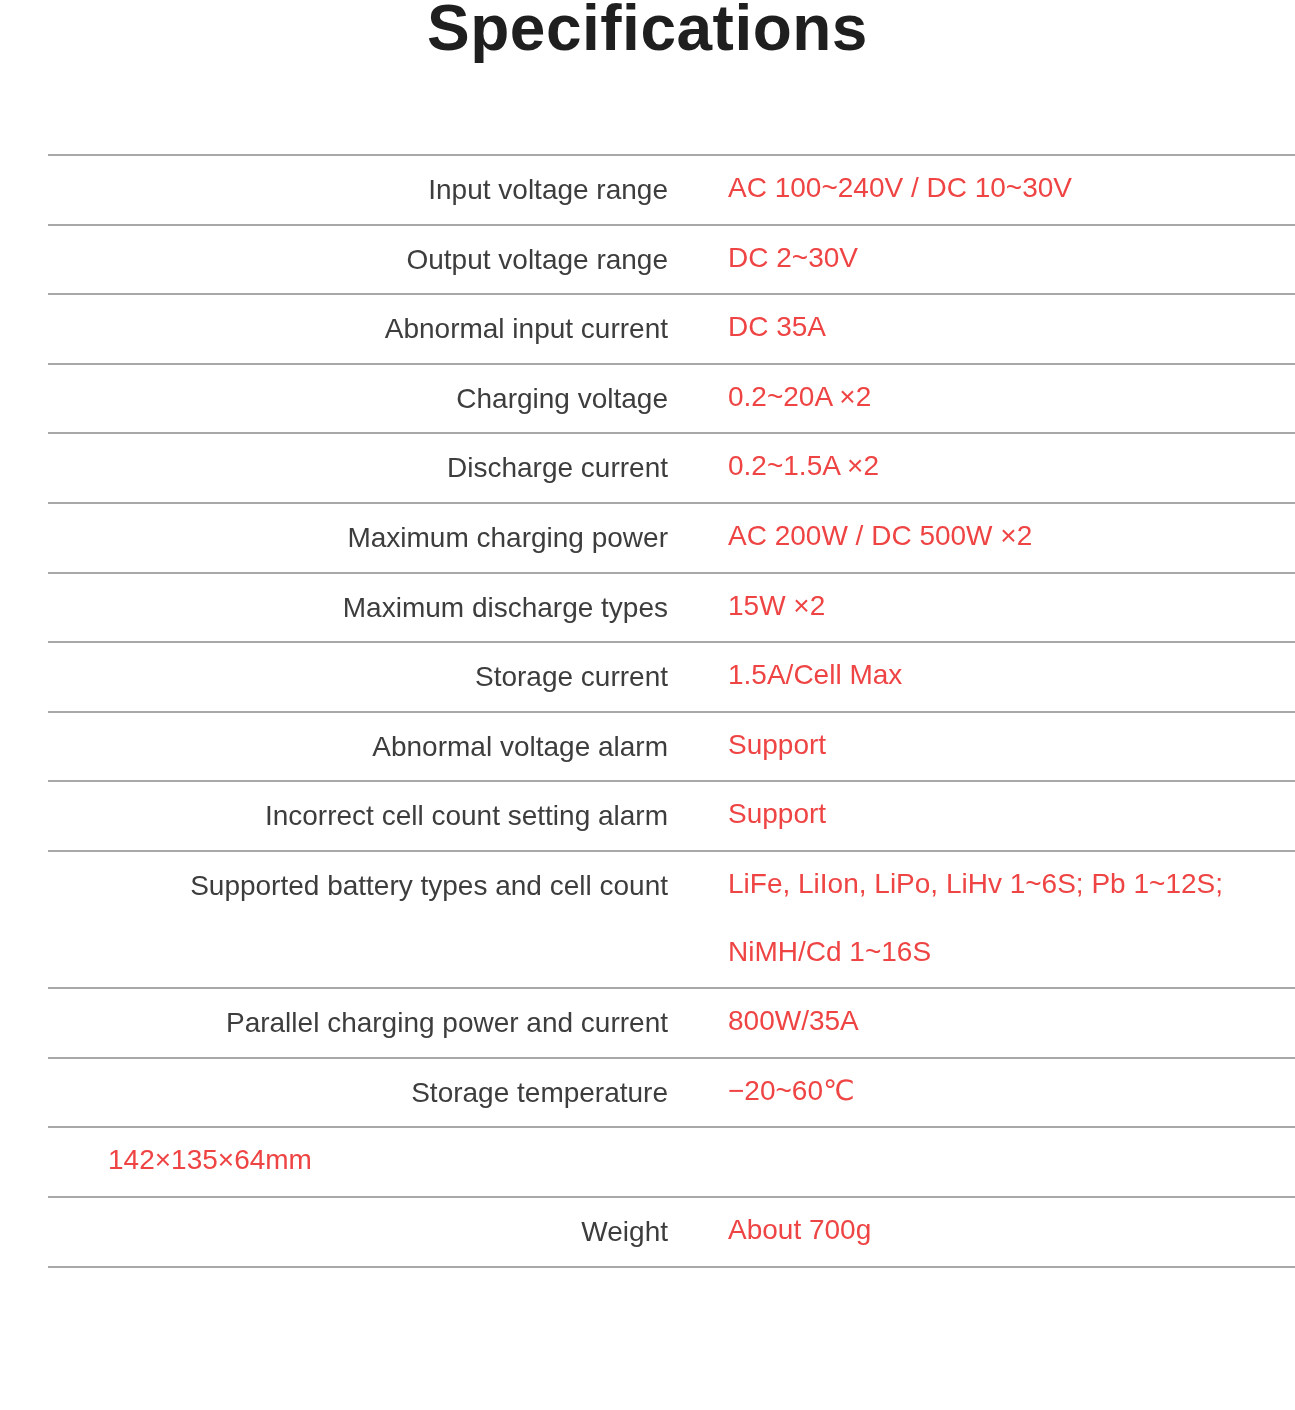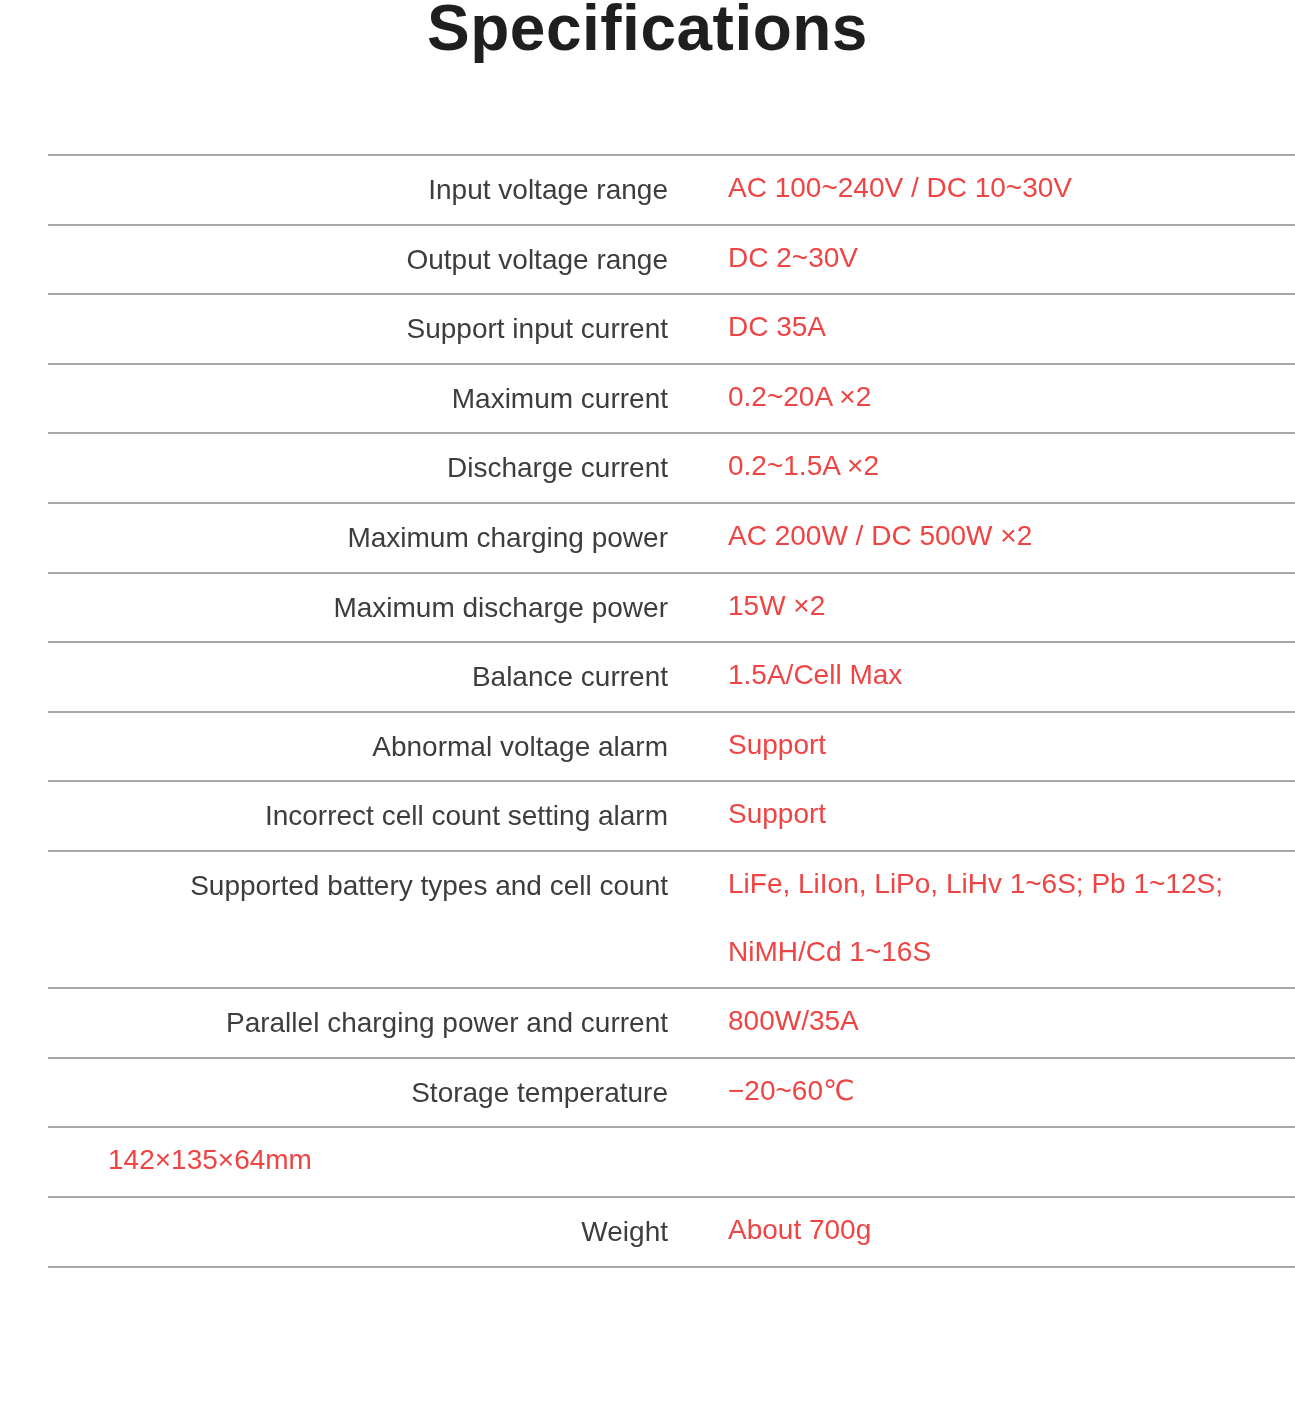--- a/index.html
+++ b/index.html
@@ -71,51 +71,51 @@
           <div class="value-line">AC 100~240V / DC 10~30V</div>
         </div>
       </div>
       <div class="row">
         <div class="cell-label">Output voltage range</div>
         <div class="cell-value">
           <div class="value-line">DC 2~30V</div>
         </div>
       </div>
       <div class="row">
-        <div class="cell-label">Support input current</div>
+        <div class="cell-label">Abnormal input current</div>
         <div class="cell-value">
           <div class="value-line">DC 35A</div>
         </div>
       </div>
       <div class="row">
-        <div class="cell-label">Maximum current</div>
+        <div class="cell-label">Charging voltage</div>
         <div class="cell-value">
           <div class="value-line">0.2~20A ×2</div>
         </div>
       </div>
       <div class="row">
         <div class="cell-label">Discharge current</div>
         <div class="cell-value">
           <div class="value-line">0.2~1.5A ×2</div>
         </div>
       </div>
       <div class="row">
         <div class="cell-label">Maximum charging power</div>
         <div class="cell-value">
           <div class="value-line">AC 200W / DC 500W ×2</div>
         </div>
       </div>
       <div class="row">
-        <div class="cell-label">Maximum discharge power</div>
+        <div class="cell-label">Maximum discharge types</div>
         <div class="cell-value">
           <div class="value-line">15W ×2</div>
         </div>
       </div>
       <div class="row">
-        <div class="cell-label">Balance current</div>
+        <div class="cell-label">Storage current</div>
         <div class="cell-value">
           <div class="value-line">1.5A/Cell Max</div>
         </div>
       </div>
       <div class="row">
         <div class="cell-label">Abnormal voltage alarm</div>
         <div class="cell-value">
           <div class="value-line">Support</div>
         </div>
       </div>

